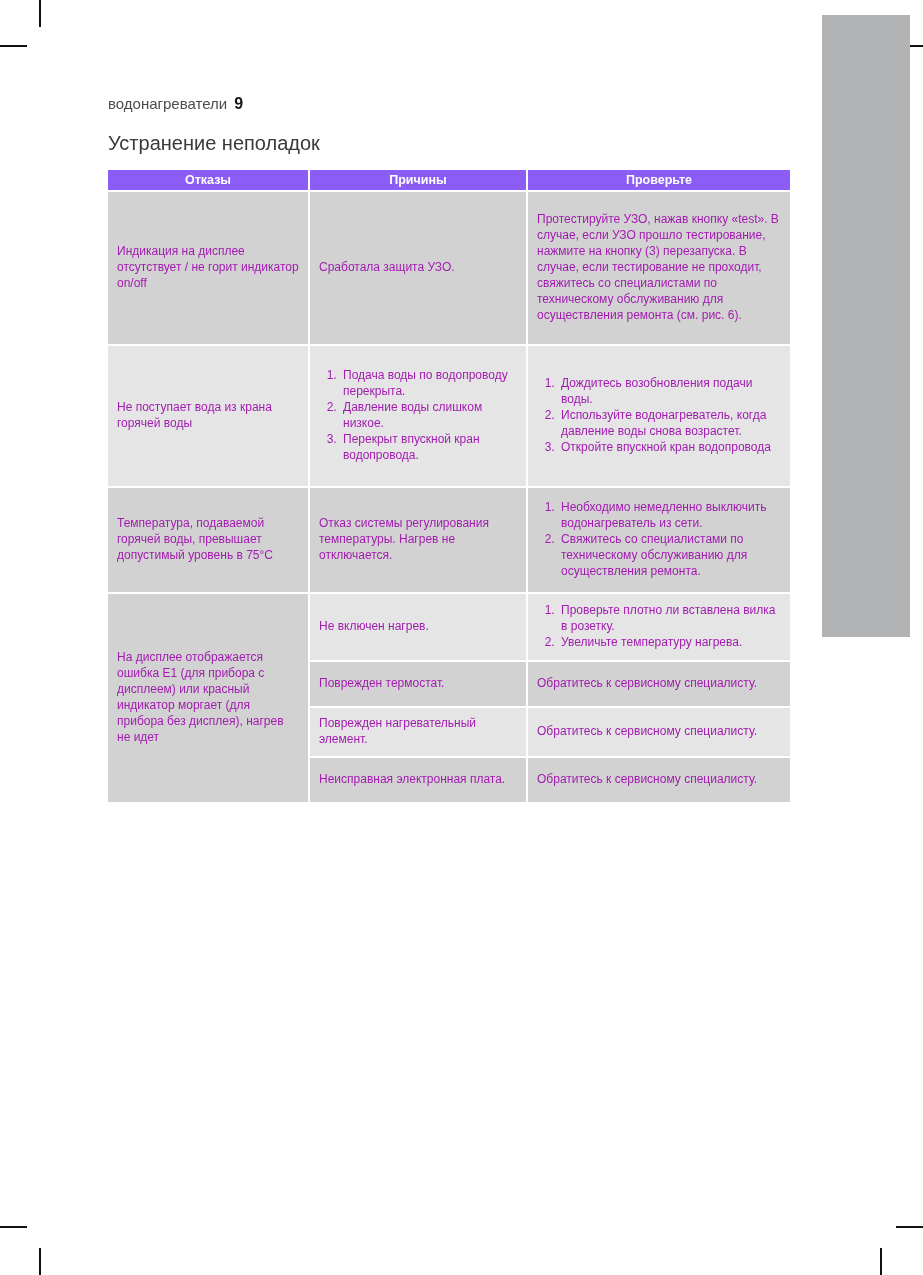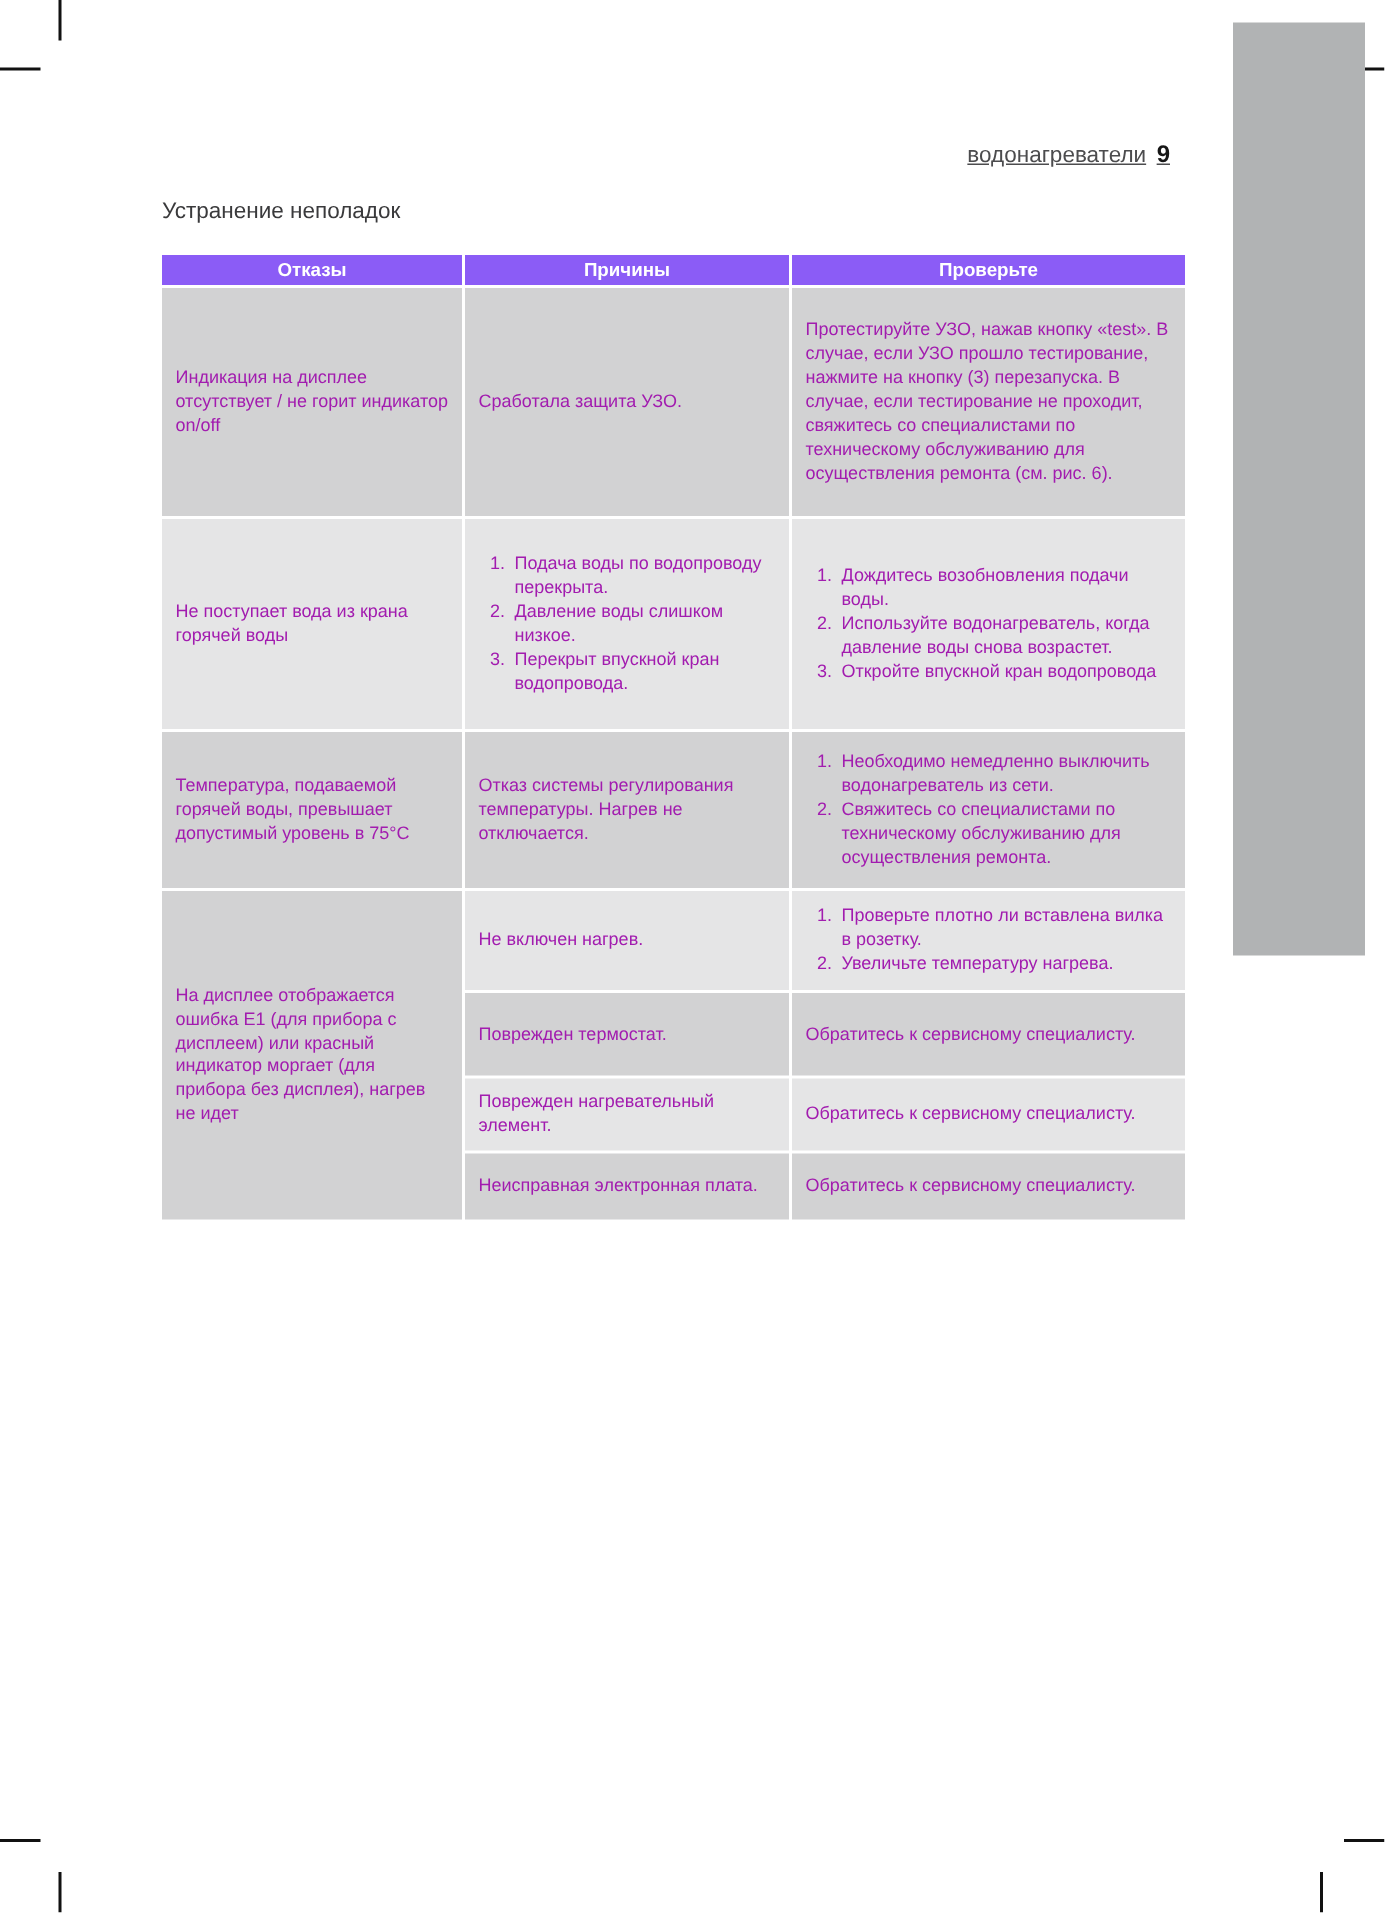--- a/index.html
+++ b/index.html
@@ -10,29 +10,29 @@
     position:relative;
     color:#3e3e40;
     overflow:hidden;
   }
   .crop { position:absolute; background:#111; }
   .band {
     position:absolute; left:822px; top:15px; width:88px; height:622px;
     background:#b1b3b4;
   }
   .running-head {
-    position:absolute; top:95px; left:98px; width:682px;
-    text-align:right; font-size:15px; color:#4c4c4e;text-decoration:underline;
+    position:absolute; top:95px; left:108px; width:682px;
+    font-size:15px; color:#4c4c4e;
   }
   .running-head .num {
     font-weight:bold; color:#161616; font-size:16px; margin-left:7px;
   }
   .title {
     position:absolute; top:132px; left:108px;
-    font-size:15px; font-weight:normal; color:#3a3a3c;
+    font-size:20px; font-weight:normal; color:#3a3a3c;
   }
   table.tbl {
     position:absolute; left:106px; top:168px; width:686px;
     border-collapse:separate; border-spacing:2px;
     background:#ffffff; table-layout:fixed;
   }
   table.tbl th {
     background:#8b5cf6; color:#ffffff;
     font-size:12.5px; font-weight:bold; text-align:center;
     height:20px; padding:3px 4px;
@@ -42,21 +42,21 @@
     padding:8px 9px 8px 9px; color:#a21caf;
   }
   td.dark  { background:#d2d2d3; }
   td.light { background:#e5e5e6; }
   ol.numlist { margin:0; padding-left:21px; list-style:decimal; }
   ol.numlist li { padding-left:3px; }
   tr.r1 { height:152px; }
   tr.r2 { height:140px; }
   tr.r3 { height:104px; }
   tr.r4 { height:66px; }
-  tr.r5 { height:55px; }
+  tr.r5 { height:44px; }
   tr.r6 { height:40px; }
   tr.r7 { height:44px; }
 </style>
 </head>
 <body>
 
 <div class="crop" style="left:39px; top:0; width:2px; height:27px;"></div>
 <div class="crop" style="left:0; top:45px; width:27px; height:2px;"></div>
 <div class="crop" style="right:0; top:45px; width:27px; height:2px;"></div>
 <div class="crop" style="left:39px; bottom:0; width:2px; height:27px;"></div>

